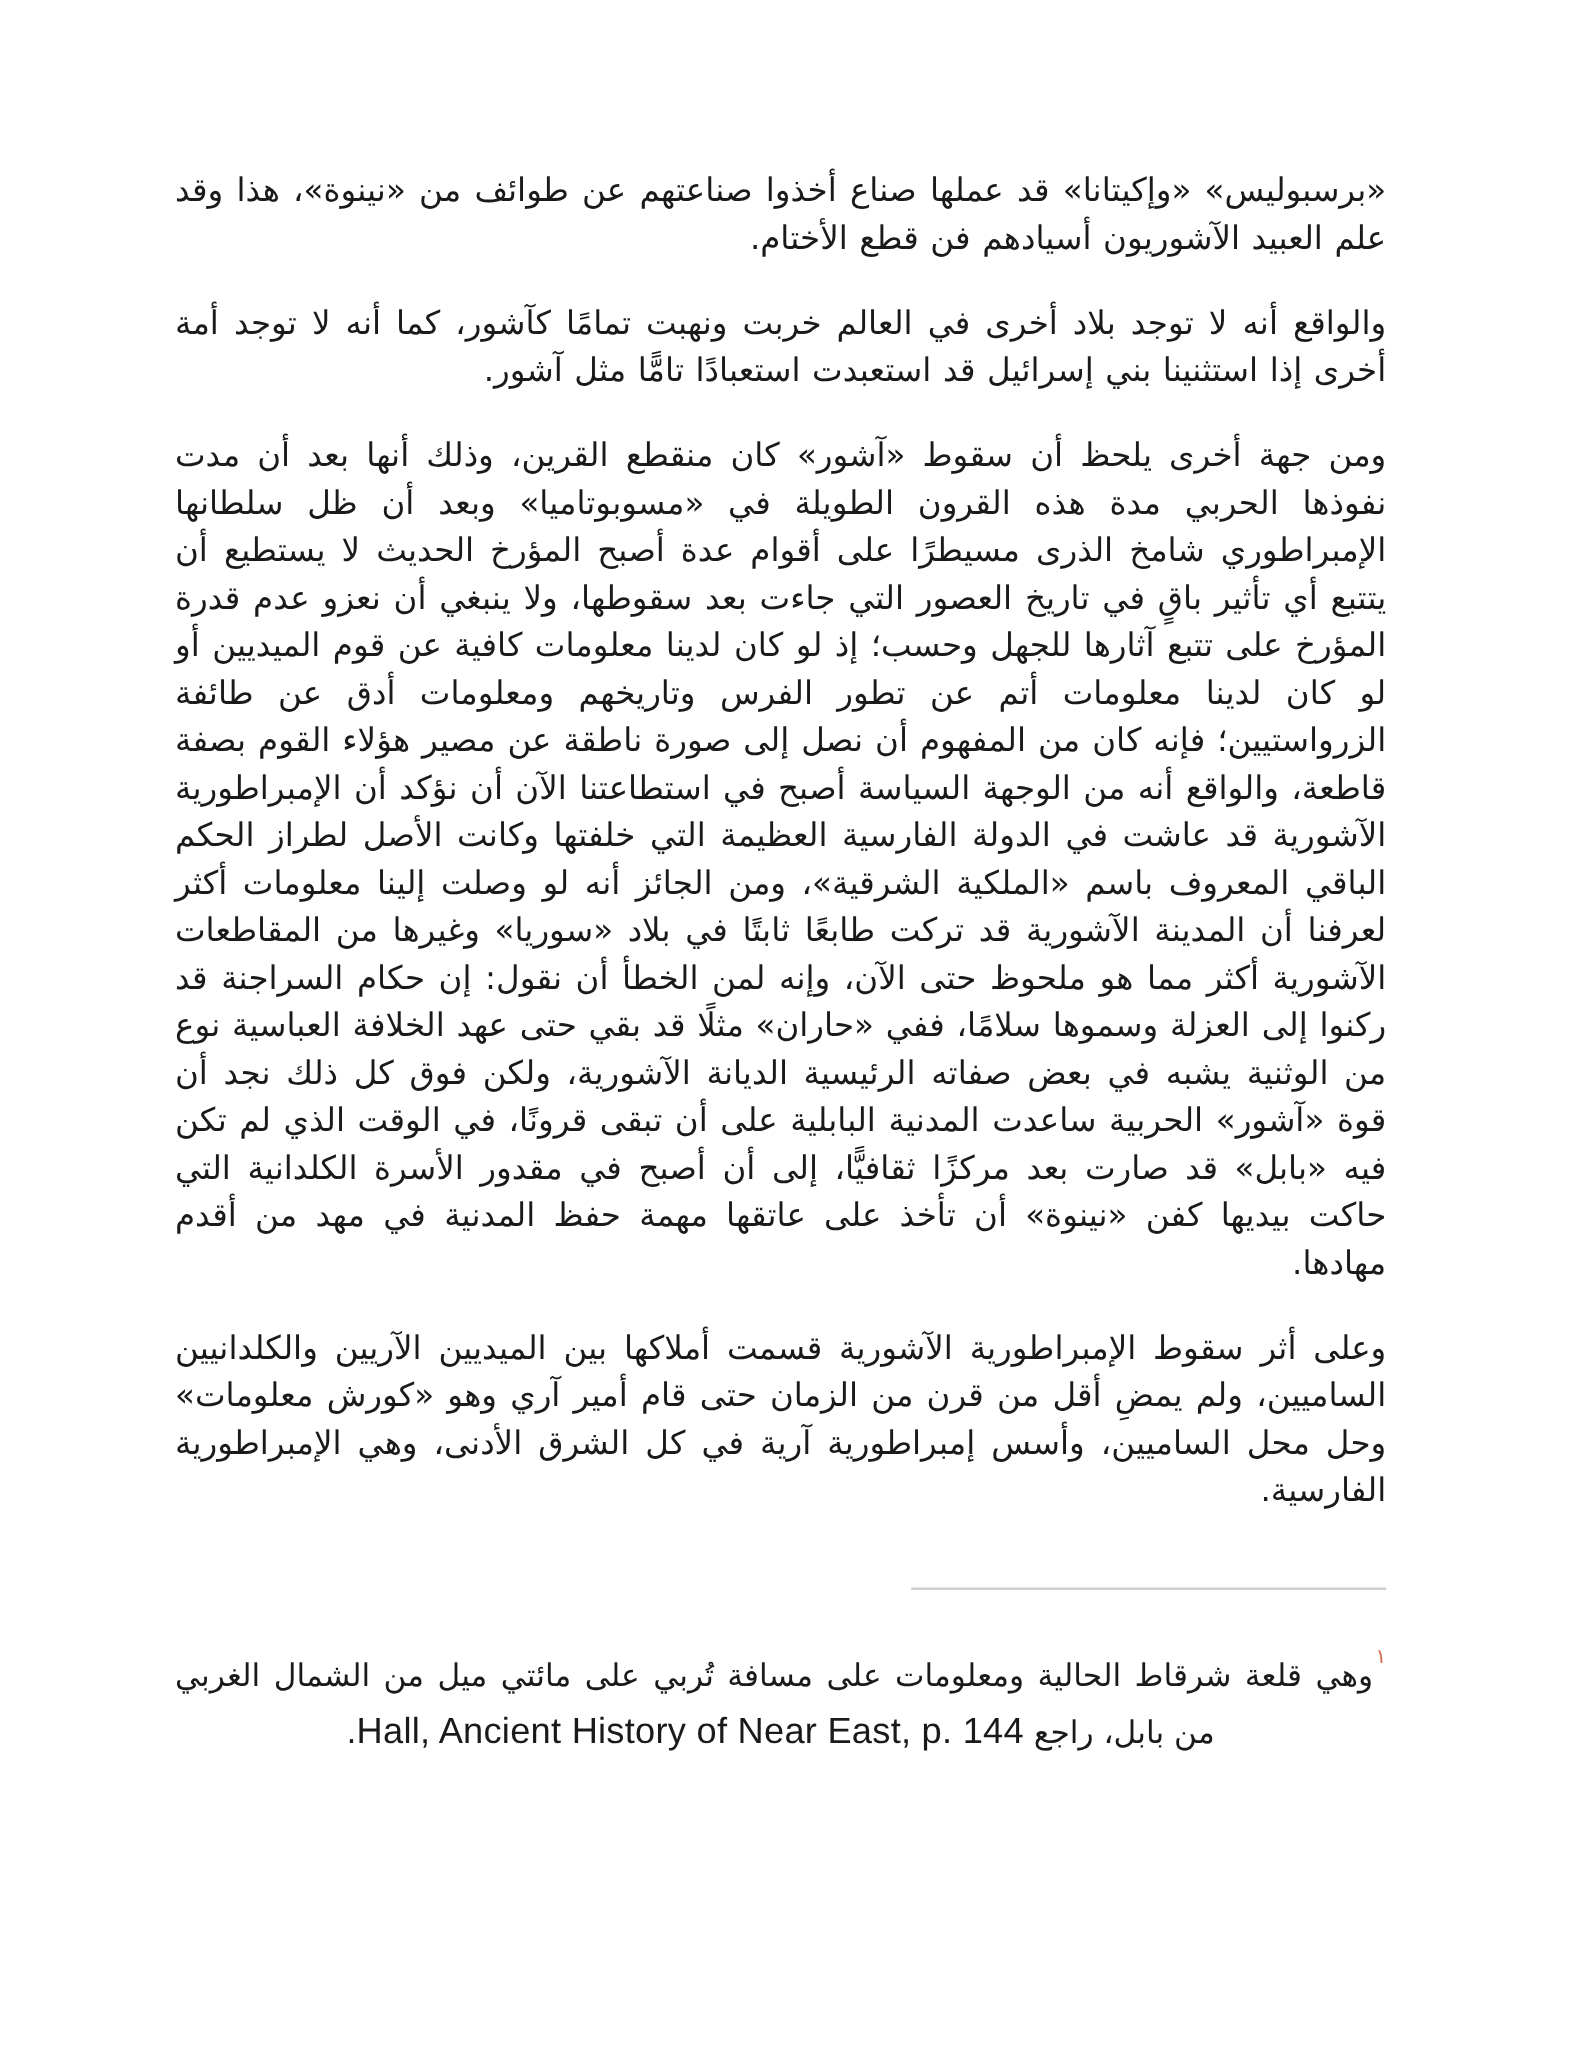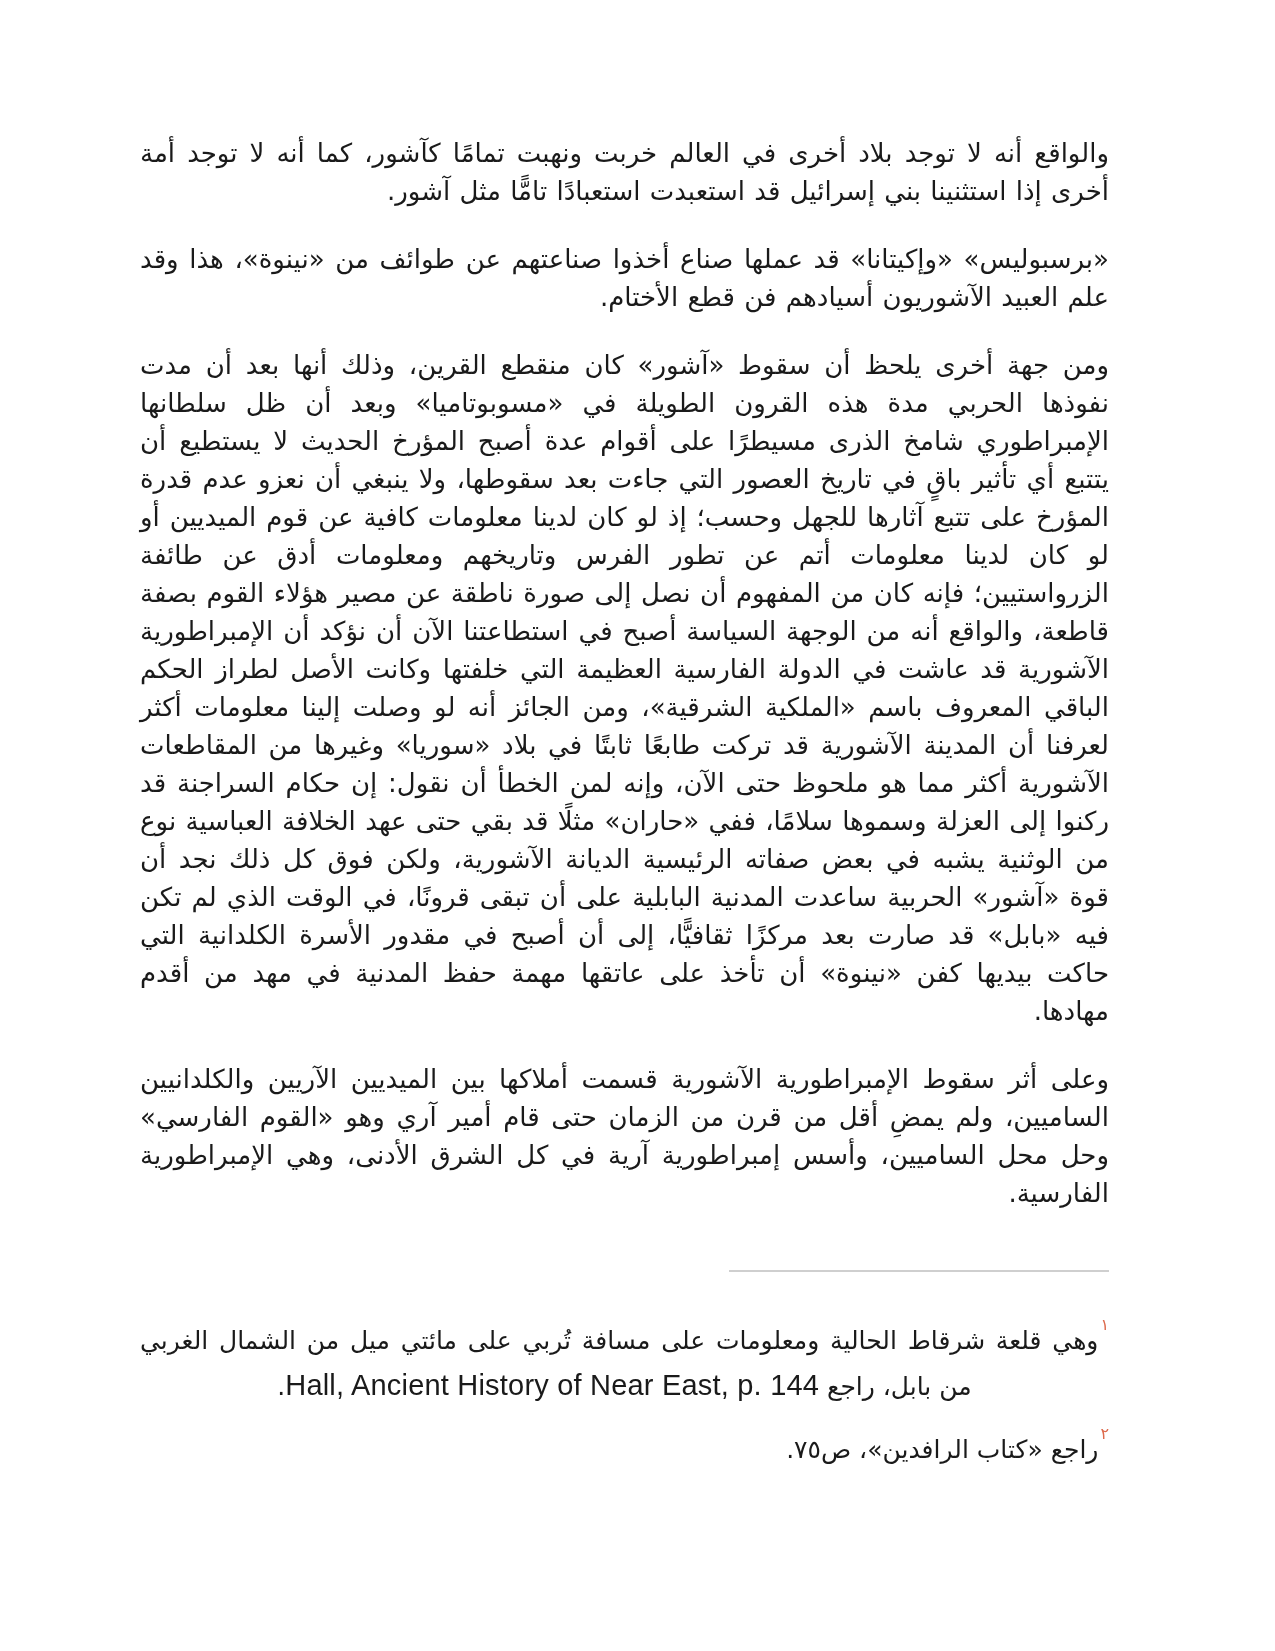--- a/index.html
+++ b/index.html
@@ -57,27 +57,26 @@
     font-size: 29px;
     letter-spacing: 0.2px;
   }
 </style>
 </head>
 <body>
 
 <div class="page">
   <main class="content">
 
+    <p class="body-par">«برسبوليس» «وإكيتانا» قد عملها صناع أخذوا صناعتهم عن طوائف من «نينوة»، هذا وقد علم العبيد الآشوريون أسيادهم فن قطع الأختام.</p>
     <p class="body-par">والواقع أنه لا توجد بلاد أخرى في العالم خربت ونهبت تمامًا كآشور، كما أنه لا توجد أمة أخرى إذا استثنينا بني إسرائيل قد استعبدت استعبادًا تامًّا مثل آشور.</p>
-    <p class="body-par">«برسبوليس» «وإكيتانا» قد عملها صناع أخذوا صناعتهم عن طوائف من «نينوة»، هذا وقد علم العبيد الآشوريون أسيادهم فن قطع الأختام.</p>
     <p class="body-par">ومن جهة أخرى يلحظ أن سقوط «آشور» كان منقطع القرين، وذلك أنها بعد أن مدت نفوذها الحربي مدة هذه القرون الطويلة في «مسوبوتاميا» وبعد أن ظل سلطانها الإمبراطوري شامخ الذرى مسيطرًا على أقوام عدة أصبح المؤرخ الحديث لا يستطيع أن يتتبع أي تأثير باقٍ في تاريخ العصور التي جاءت بعد سقوطها، ولا ينبغي أن نعزو عدم قدرة المؤرخ على تتبع آثارها للجهل وحسب؛ إذ لو كان لدينا معلومات كافية عن قوم الميديين أو لو كان لدينا معلومات أتم عن تطور الفرس وتاريخهم ومعلومات أدق عن طائفة الزرواستيين؛ فإنه كان من المفهوم أن نصل إلى صورة ناطقة عن مصير هؤلاء القوم بصفة قاطعة، والواقع أنه من الوجهة السياسة أصبح في استطاعتنا الآن أن نؤكد أن الإمبراطورية الآشورية قد عاشت في الدولة الفارسية العظيمة التي خلفتها وكانت الأصل لطراز الحكم الباقي المعروف باسم «الملكية الشرقية»، ومن الجائز أنه لو وصلت إلينا معلومات أكثر لعرفنا أن المدينة الآشورية قد تركت طابعًا ثابتًا في بلاد «سوريا» وغيرها من المقاطعات الآشورية أكثر مما هو ملحوظ حتى الآن، وإنه لمن الخطأ أن نقول: إن حكام السراجنة قد ركنوا إلى العزلة وسموها سلامًا، ففي «حاران» مثلًا قد بقي حتى عهد الخلافة العباسية نوع من الوثنية يشبه في بعض صفاته الرئيسية الديانة الآشورية، ولكن فوق كل ذلك نجد أن قوة «آشور» الحربية ساعدت المدنية البابلية على أن تبقى قرونًا، في الوقت الذي لم تكن فيه «بابل» قد صارت بعد مركزًا ثقافيًّا، إلى أن أصبح في مقدور الأسرة الكلدانية التي حاكت بيديها كفن «نينوة» أن تأخذ على عاتقها مهمة حفظ المدنية في مهد من أقدم مهادها.</p>
-    <p class="body-par">وعلى أثر سقوط الإمبراطورية الآشورية قسمت أملاكها بين الميديين الآريين والكلدانيين الساميين، ولم يمضِ أقل من قرن من الزمان حتى قام أمير آري وهو «القوم الفارسي» وحل محل الساميين، وأسس إمبراطورية آرية في كل الشرق الأدنى، وهي الإمبراطورية الفارسية.</p>
+    <p class="body-par">وعلى أثر سقوط الإمبراطورية الآشورية قسمت أملاكها بين الميديين الآريين والكلدانيين الساميين، ولم يمضِ أقل من قرن من الزمان حتى قام أمير آري وهو «كورش معلومات» وحل محل الساميين، وأسس إمبراطورية آرية في كل الشرق الأدنى، وهي الإمبراطورية الفارسية.</p>
 
     <section class="footnotes">
       <hr class="fn-divider">
 
       <p class="footnote fn-centered-last"><sup class="fn-marker">١</sup><span>وهي قلعة شرقاط الحالية ومعلومات على مسافة تُربي على مائتي ميل من الشمال الغربي من بابل، راجع </span><span class="latin">Hall, Ancient History of Near East, p. 144</span><span>.</span></p>
 
-      <p class="footnote"><sup class="fn-marker">٢</sup><span>راجع «كتاب الرافدين»، ص٧٥.</span></p>
     </section>
 
   </main>
 </div>
 
 </body></html>

